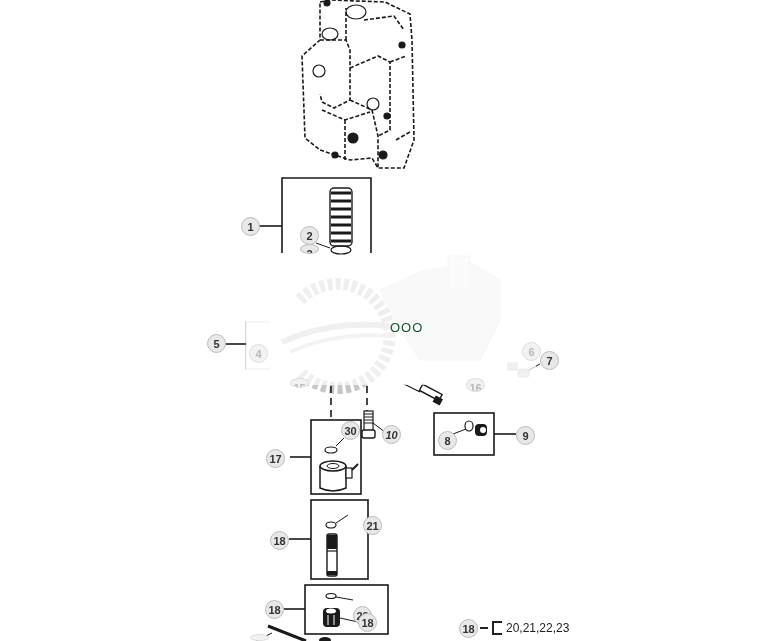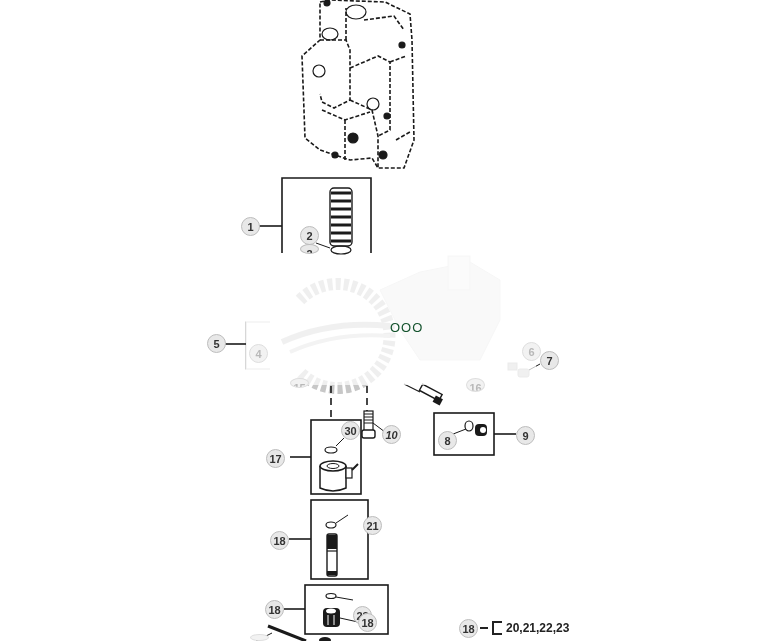--- a/index.html
+++ b/index.html
@@ -11,21 +11,21 @@
       font-size: 11px; font-weight: bold; line-height: 19px; text-align: center;
       box-sizing: border-box;
     }
     .callout.faded { background: #f2f2f2; color: #b8b8b8; border-color: #dedede; }
     .legend {
       position: absolute; left: 459px; top: 618px; height: 20px;
       display: flex; align-items: center; gap: 2px;
     }
     .legend .bracket { width: 10px; height: 14px; border-left: 2px solid #222; border-top: 2px solid #222; border-bottom: 2px solid #222; box-sizing: border-box; margin-left: 2px; }
     .legend .dash { width: 8px; height: 2px; background: #222; }
-    .legend .members { font-size: 12px; font-weight: bold; color: #222; margin-left: 2px; }
+    .legend .members { font-size: 12px; font-weight: normal; color: #222; margin-left: 2px; }
     .legend .callout { position: static; }
     .watermark {
       position: absolute; left: 246px; top: 255px; width: 290px; height: 130px;
       background: rgba(255,255,255,0.72);
     }
     .wm-ooo { position: absolute; left: 390px; top: 320px; font-size: 13px; color: #14532d; letter-spacing: 1px; }
     .wm-name { position: absolute; left: 307px; top: 336px; font-family: "Liberation Serif", serif; font-size: 31px; color: #a9a9a9; letter-spacing: 0px; }
   </style>
 </head>
 <body>

